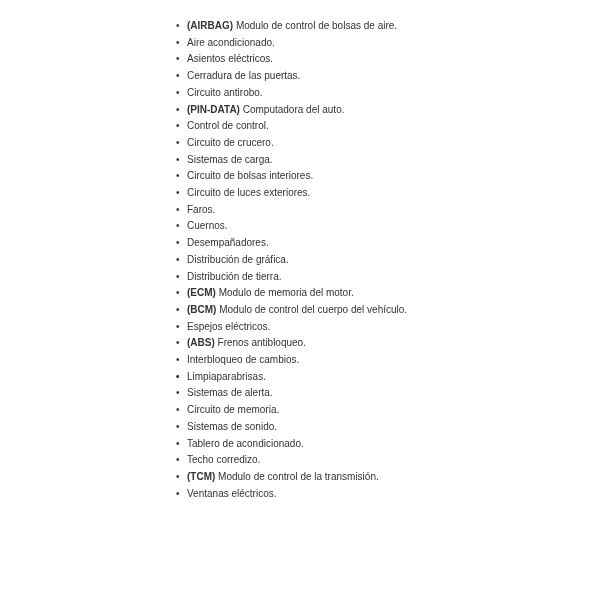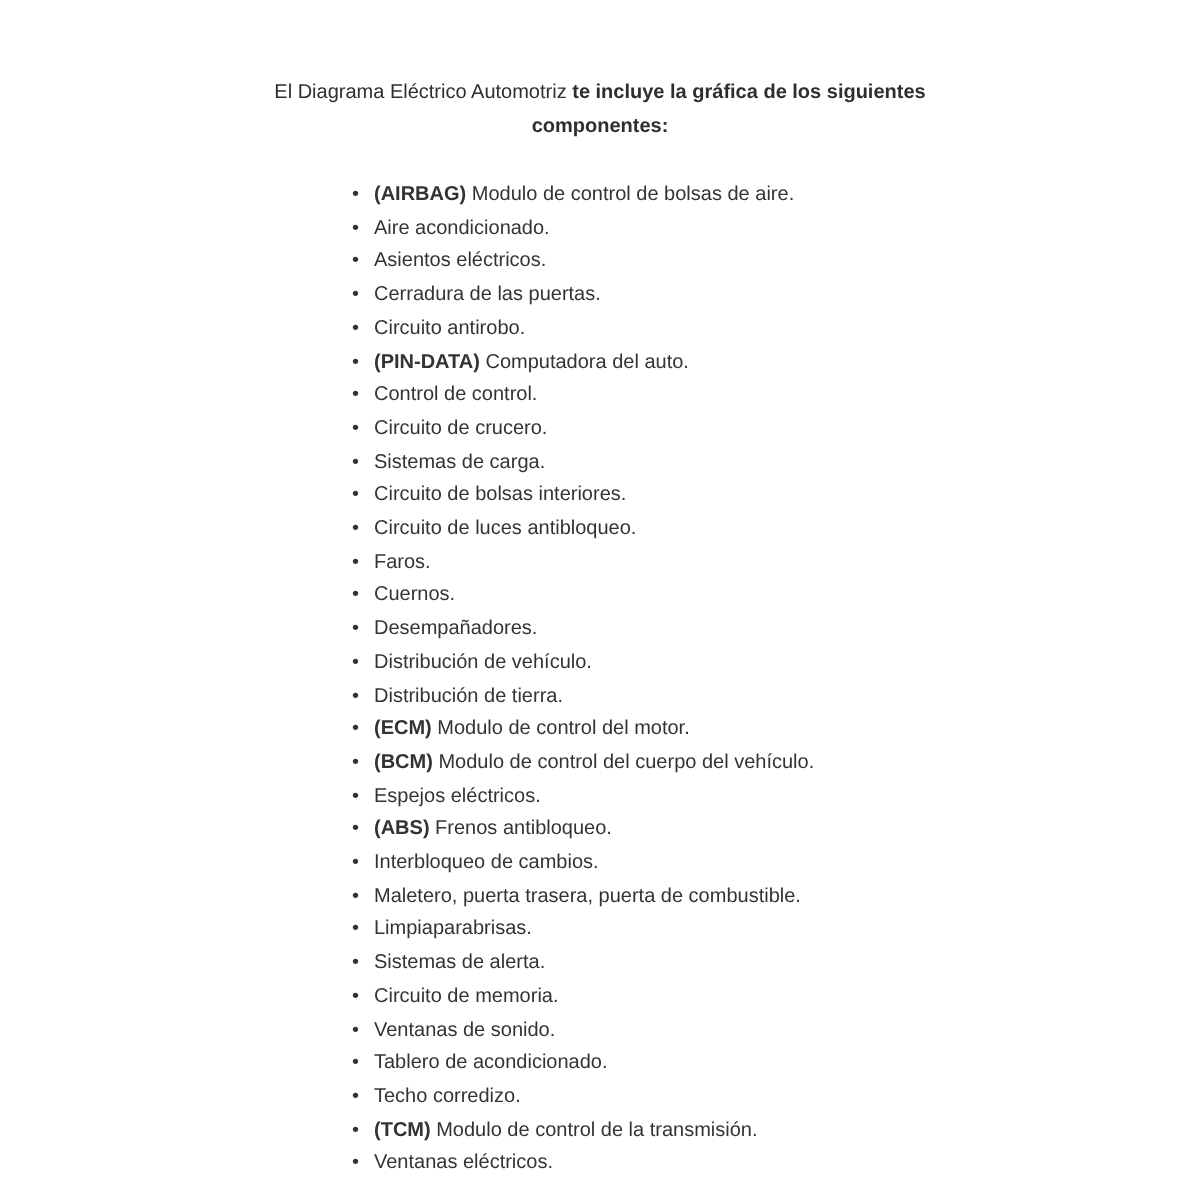--- a/index.html
+++ b/index.html
@@ -36,50 +36,46 @@
   .dot {
     position: absolute;
     left: -11px;
     top: 0;
   }
 </style>
 </head>
 <body>
 
 <div class="doc">
-  <div class="title">
-    <div><span>El Diagrama Eléctrico Automotriz </span><span class="bold">te incluye la gráfica de los siguientes</span></div>
-    <div class="bold">componentes:</div>
-  </div>
 
   <ul class="components">
     <li><span class="dot">•</span><span class="bold">(AIRBAG)</span><span> Modulo de control de bolsas de aire.</span></li>
     <li><span class="dot">•</span><span class="bold"></span><span>Aire acondicionado.</span></li>
     <li><span class="dot">•</span><span class="bold"></span><span>Asientos eléctricos.</span></li>
     <li><span class="dot">•</span><span class="bold"></span><span>Cerradura de las puertas.</span></li>
     <li><span class="dot">•</span><span class="bold"></span><span>Circuito antirobo.</span></li>
     <li><span class="dot">•</span><span class="bold">(PIN-DATA)</span><span> Computadora del auto.</span></li>
     <li><span class="dot">•</span><span class="bold"></span><span>Control de control.</span></li>
     <li><span class="dot">•</span><span class="bold"></span><span>Circuito de crucero.</span></li>
     <li><span class="dot">•</span><span class="bold"></span><span>Sistemas de carga.</span></li>
     <li><span class="dot">•</span><span class="bold"></span><span>Circuito de bolsas interiores.</span></li>
-    <li><span class="dot">•</span><span class="bold"></span><span>Circuito de luces antibloqueo.</span></li>
+    <li><span class="dot">•</span><span class="bold"></span><span>Circuito de luces exteriores.</span></li>
     <li><span class="dot">•</span><span class="bold"></span><span>Faros.</span></li>
     <li><span class="dot">•</span><span class="bold"></span><span>Cuernos.</span></li>
     <li><span class="dot">•</span><span class="bold"></span><span>Desempañadores.</span></li>
-    <li><span class="dot">•</span><span class="bold"></span><span>Distribución de vehículo.</span></li>
+    <li><span class="dot">•</span><span class="bold"></span><span>Distribución de gráfica.</span></li>
     <li><span class="dot">•</span><span class="bold"></span><span>Distribución de tierra.</span></li>
-    <li><span class="dot">•</span><span class="bold">(ECM)</span><span> Modulo de control del motor.</span></li>
+    <li><span class="dot">•</span><span class="bold">(ECM)</span><span> Modulo de memoria del motor.</span></li>
     <li><span class="dot">•</span><span class="bold">(BCM)</span><span> Modulo de control del cuerpo del vehículo.</span></li>
     <li><span class="dot">•</span><span class="bold"></span><span>Espejos eléctricos.</span></li>
     <li><span class="dot">•</span><span class="bold">(ABS)</span><span> Frenos antibloqueo.</span></li>
     <li><span class="dot">•</span><span class="bold"></span><span>Interbloqueo de cambios.</span></li>
-    <li><span class="dot">•</span><span class="bold"></span><span>Maletero, puerta trasera, puerta de combustible.</span></li>
+    <li><span class="dot">•</span><span class="bold"></span></li>
     <li><span class="dot">•</span><span class="bold"></span><span>Limpiaparabrisas.</span></li>
     <li><span class="dot">•</span><span class="bold"></span><span>Sistemas de alerta.</span></li>
     <li><span class="dot">•</span><span class="bold"></span><span>Circuito de memoria.</span></li>
-    <li><span class="dot">•</span><span class="bold"></span><span>Ventanas de sonido.</span></li>
+    <li><span class="dot">•</span><span class="bold"></span><span>Sistemas de sonido.</span></li>
     <li><span class="dot">•</span><span class="bold"></span><span>Tablero de acondicionado.</span></li>
     <li><span class="dot">•</span><span class="bold"></span><span>Techo corredizo.</span></li>
     <li><span class="dot">•</span><span class="bold">(TCM)</span><span> Modulo de control de la transmisión.</span></li>
     <li><span class="dot">•</span><span class="bold"></span><span>Ventanas eléctricos.</span></li>
   </ul>
 </div>
 
 </body></html>

